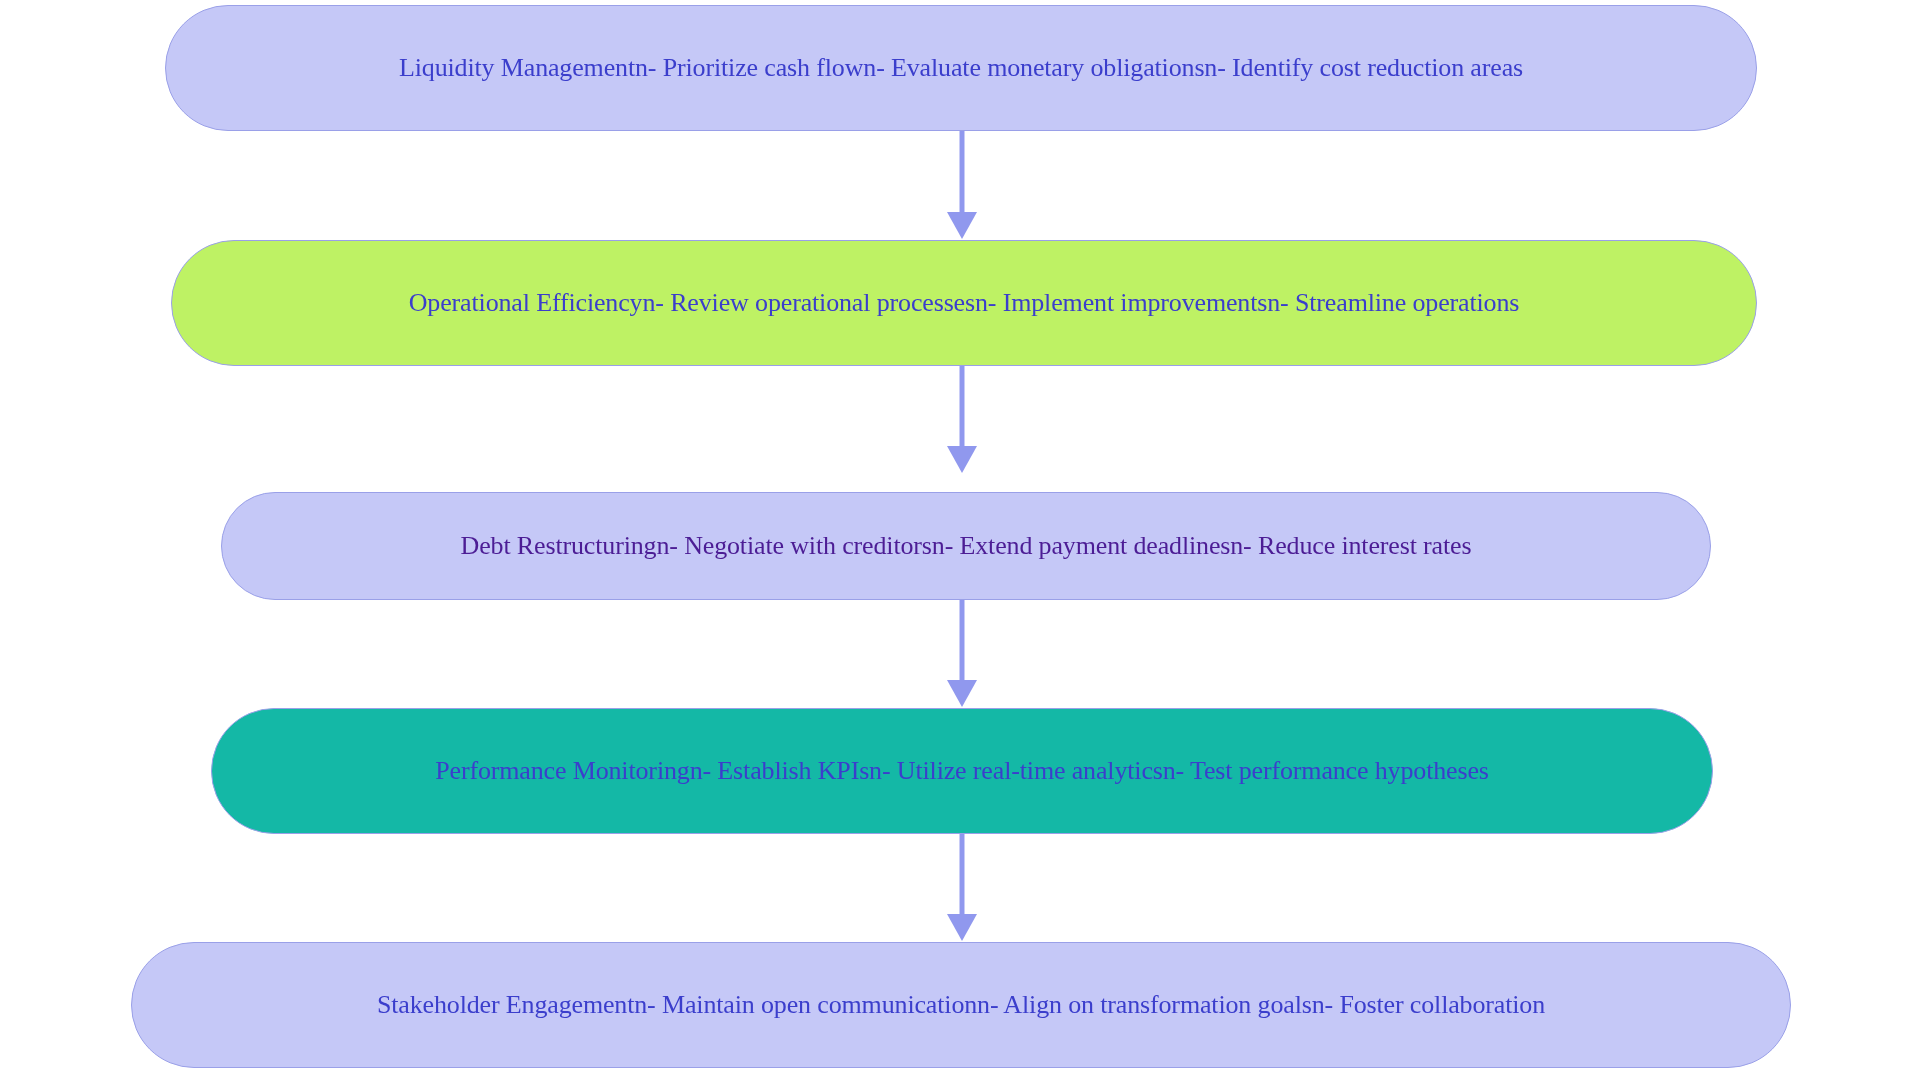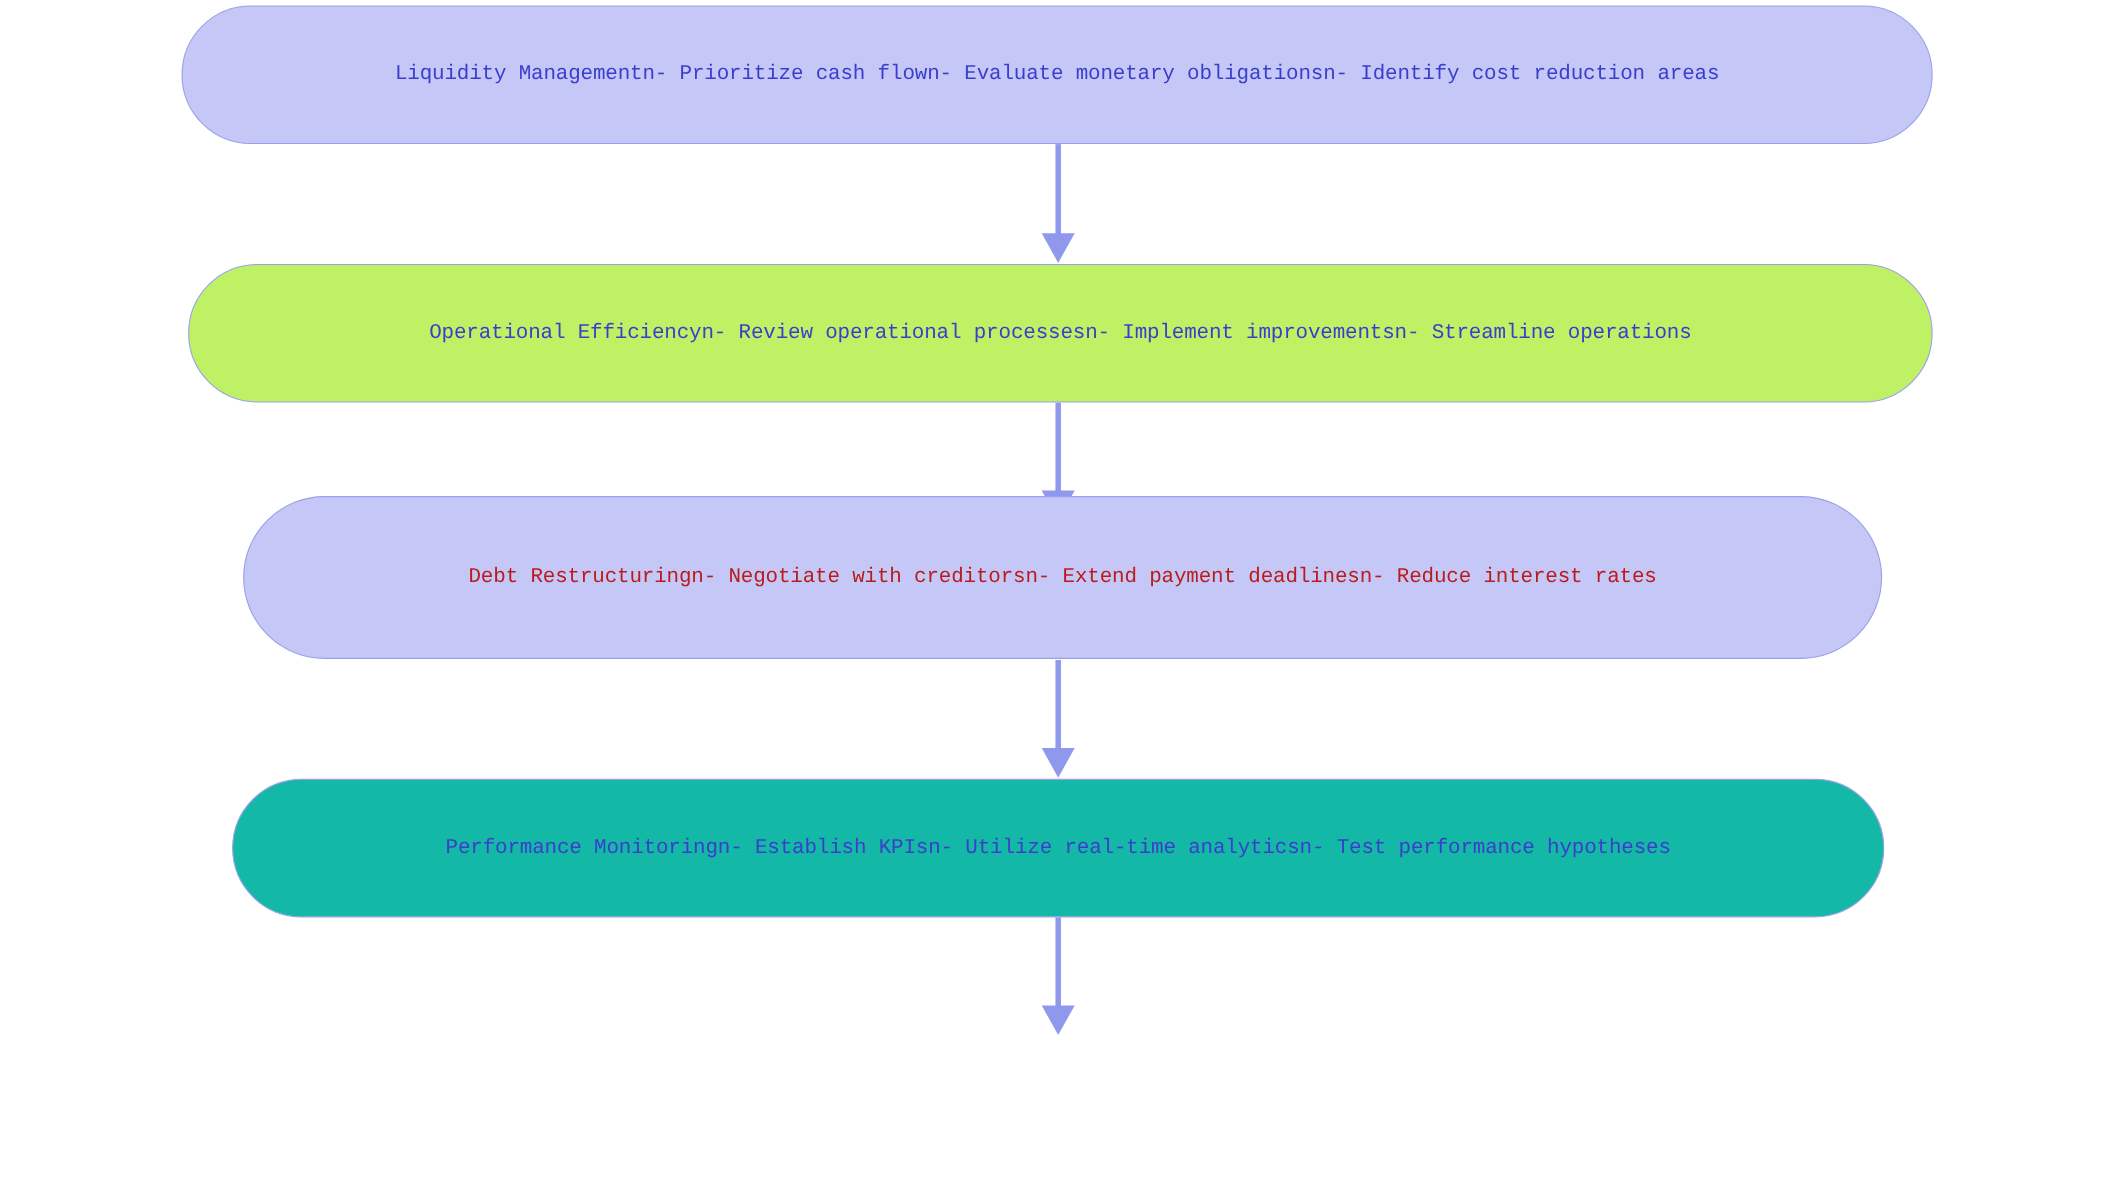--- a/index.html
+++ b/index.html
@@ -29,22 +29,22 @@
     align-items: center;
     justify-content: center;
     border-style: solid;
     border-width: 1.6px;
     border-radius: 999px;
     text-align: center;
     padding: 0 34px;
   }
 
   .node-label {
-    font-family: Liberation Mono, monospace;
-    font-size: 19px;
+    font-family: Liberation Serif, serif;
+    font-size: 26px;
     font-weight: 400;
     letter-spacing: -0.15px;
     line-height: 1.15;
     white-space: nowrap;
   }
 
   .connector {
     position: absolute;
     overflow: visible;
   }
@@ -75,22 +75,25 @@
   </svg>
 
   <div class="node" id="node-0" style="left: 165px; top: 5px; width: 1592px; height: 126px; background: rgb(197, 200, 247); border-color: rgb(154, 160, 232); color: rgb(59, 62, 204);">
     <span class="node-label">Liquidity Managementn- Prioritize cash flown- Evaluate monetary obligationsn- Identify cost reduction areas</span>
   </div>
 
   <div class="node" id="node-1" style="left: 171px; top: 240px; width: 1586px; height: 126px; background: #bef264; border-color: rgb(154, 160, 232); color: rgb(59, 62, 204);">
     <span class="node-label">Operational Efficiencyn- Review operational processesn- Implement improvementsn- Streamline operations</span>
   </div>
 
-  <div class="node" id="node-2" style="left: 221px; top: 451px; width: 1490px; height: 148px; background: rgb(197, 200, 247); border-color: rgb(154, 160, 232); color: #b91c1c;">
+  <div class="node" id="node-2" style="left: 221px; top: 492px; width: 1490px; height: 108px; background: rgb(197, 200, 247); border-color: rgb(154, 160, 232); color: #4c1d95;">
     <span class="node-label">Debt Restructuringn- Negotiate with creditorsn- Extend payment deadlinesn- Reduce interest rates</span>
   </div>
 
   <div class="node" id="node-3" style="left: 211px; top: 708px; width: 1502px; height: 126px; background: #14b8a6; border-color: rgb(154, 160, 232); color: rgb(59, 62, 204);">
     <span class="node-label">Performance Monitoringn- Establish KPIsn- Utilize real-time analyticsn- Test performance hypotheses</span>
   </div>
 
+  <div class="node" id="node-4" style="left: 131px; top: 942px; width: 1660px; height: 126px; background: rgb(197, 200, 247); border-color: rgb(154, 160, 232); color: rgb(59, 62, 204);">
+    <span class="node-label">Stakeholder Engagementn- Maintain open communicationn- Align on transformation goalsn- Foster collaboration</span>
+  </div>
 
 </div>
 
 </body></html>

